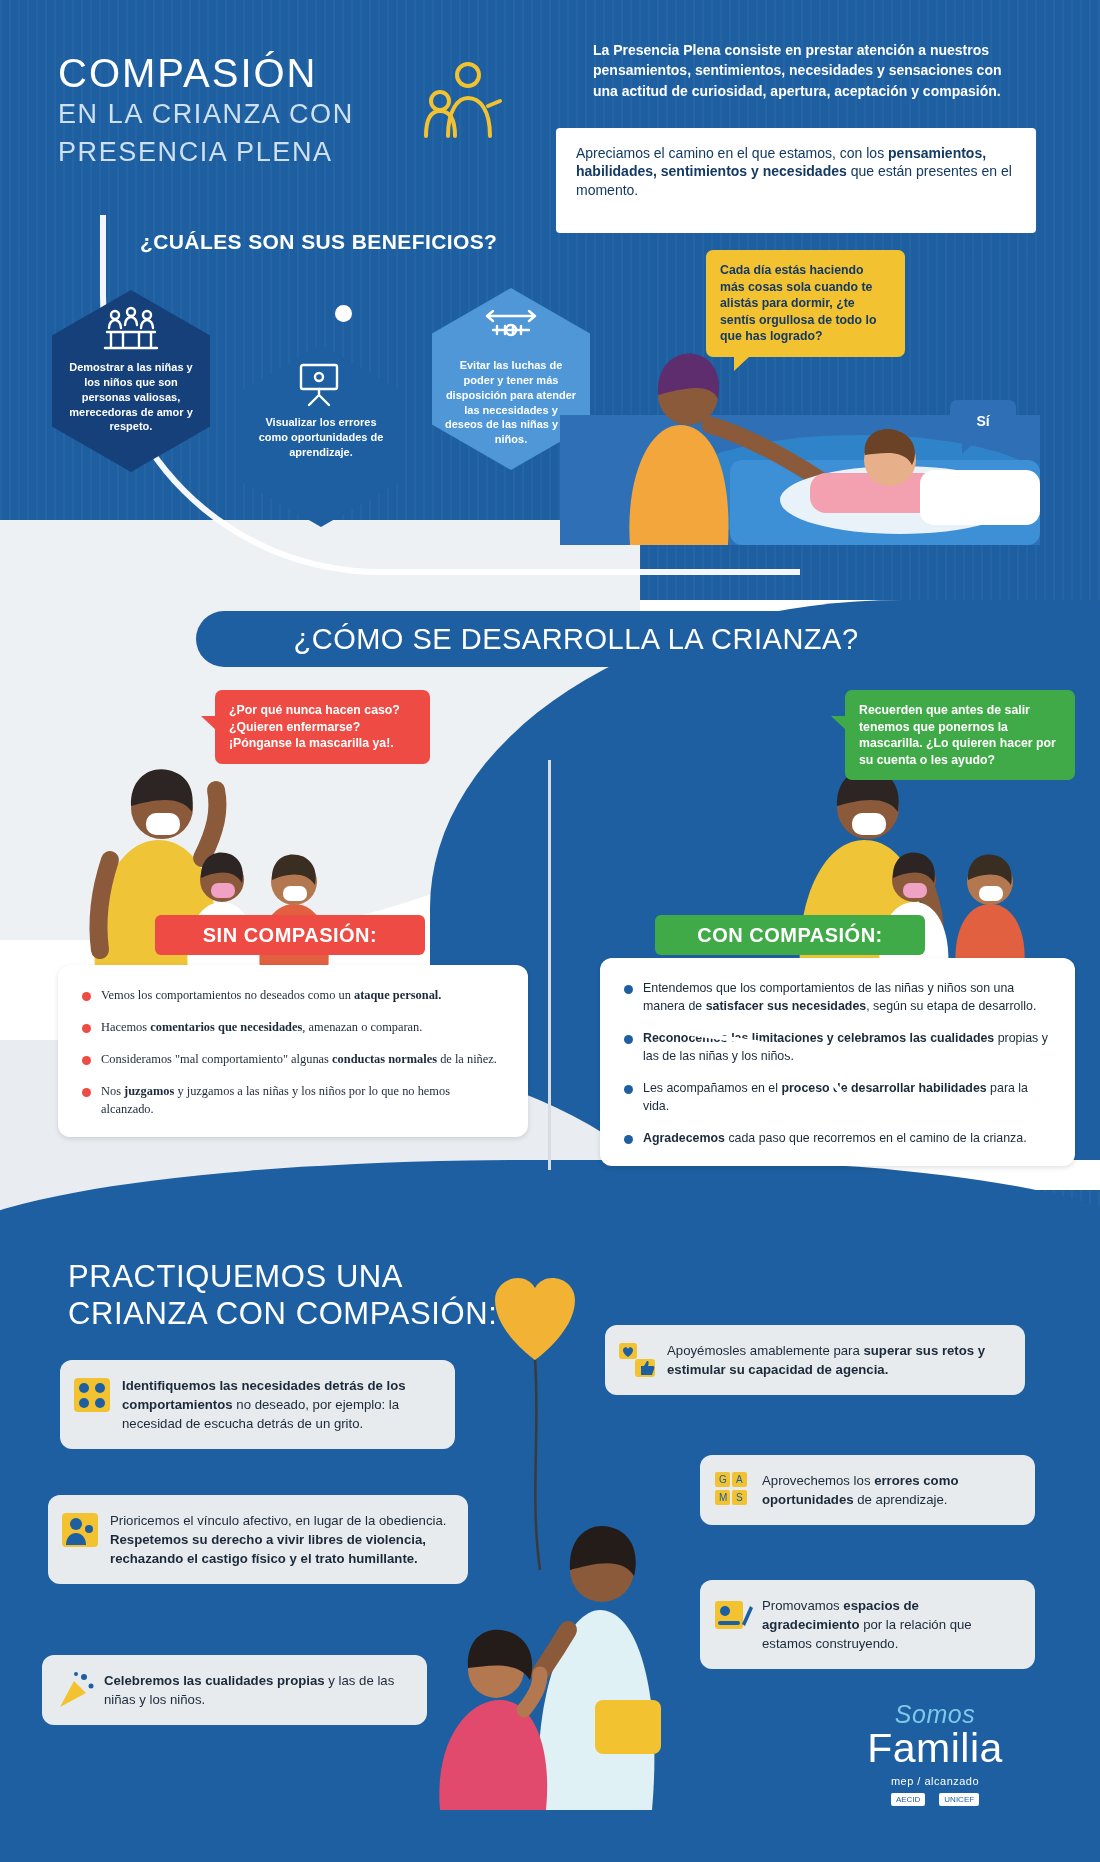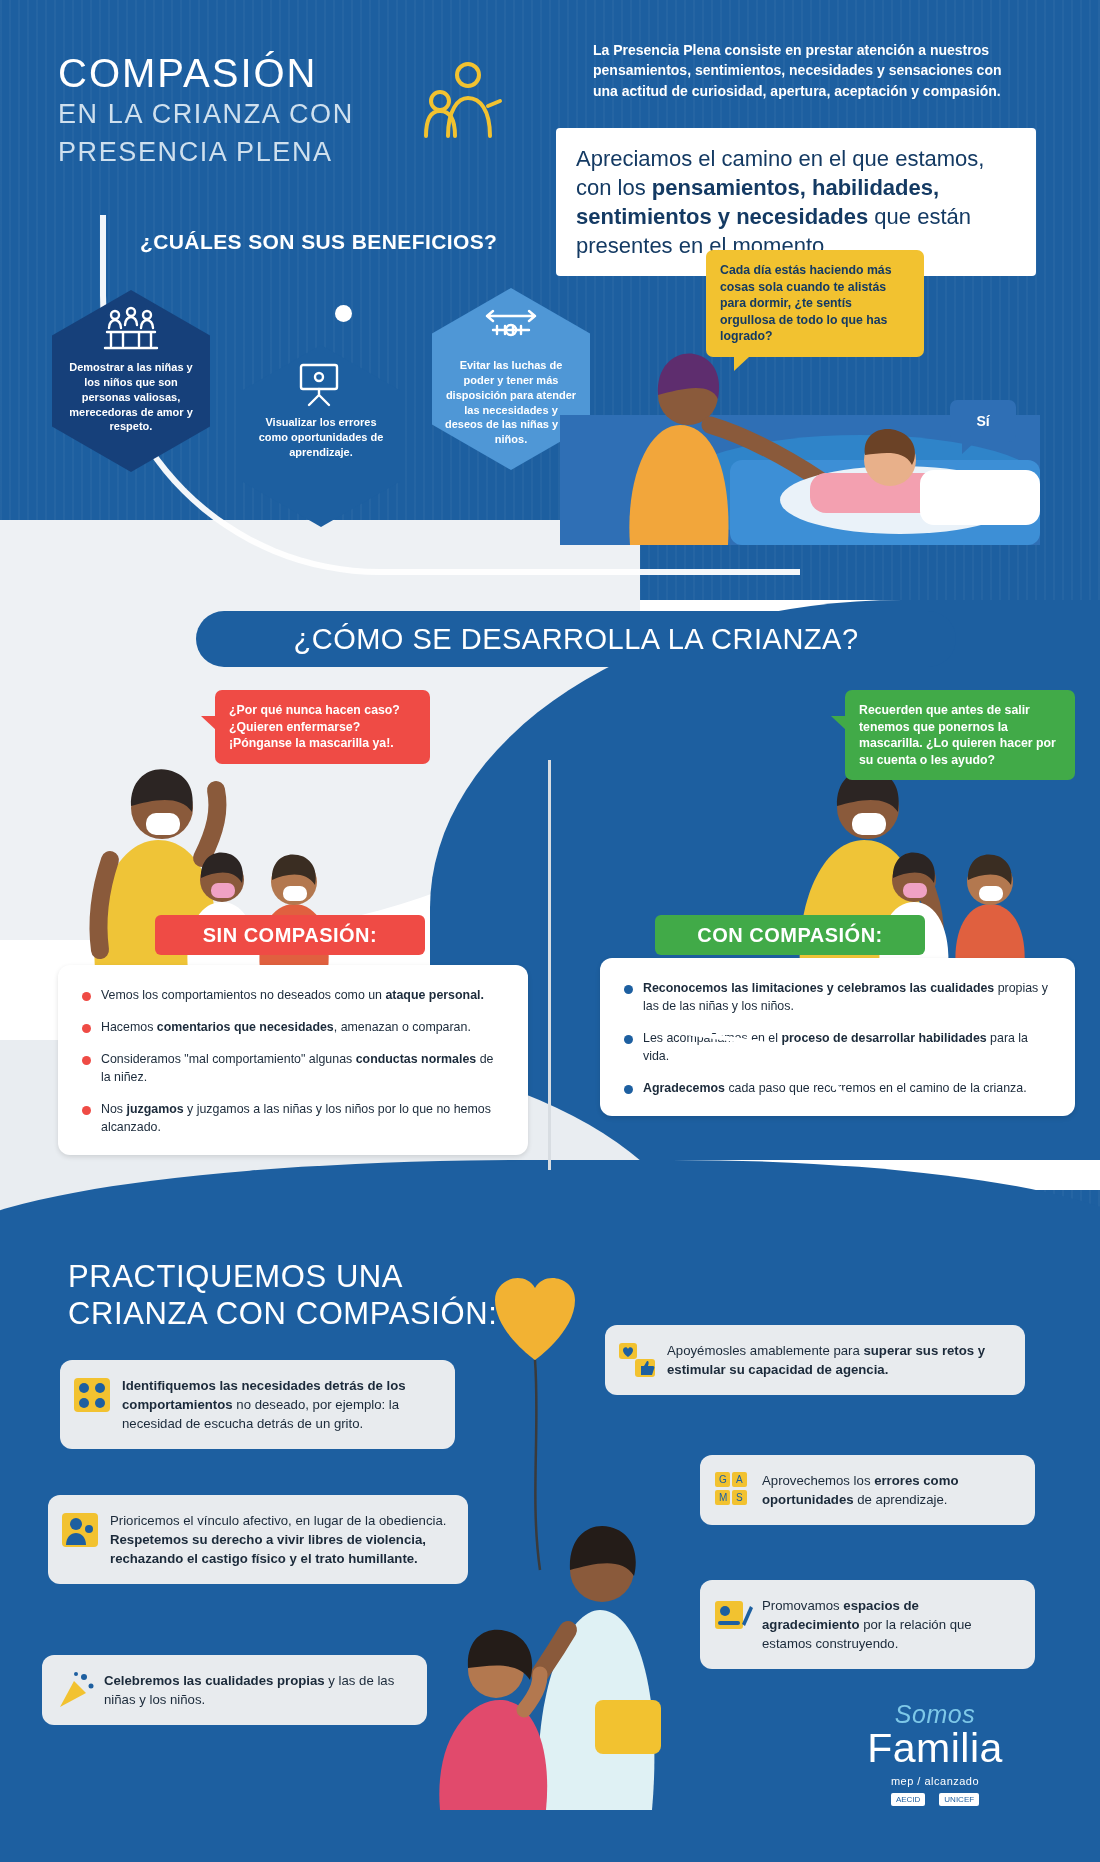--- a/index.html
+++ b/index.html
@@ -63,21 +63,21 @@
   .t2 { color:#cfe0ee; font-size:27px; letter-spacing:1.6px; line-height:1.25; margin-top:4px;}
   .logo-mark { position:absolute; left:400px; top:58px; width:110px; height:80px; }
 
   .intro-text {
     position:absolute; left:570px; top:40px; width:430px;
     color:#ffffff; font-size:14px; font-weight:bold; line-height:1.45;margin-left:23px;
   }
   .quote-card {
     position:absolute; left:556px; top:128px; width:480px; min-height:105px;
     background:#ffffff; border-radius:4px; padding:16px 20px;
-    color:#143a63; font-size:22px; line-height:1.32;
+    color:#143a63; font-size:14px; line-height:1.32;
   }
   .quote-card b { font-weight:bold; }
 
   .benefits-title {
     position:absolute; left:140px; top:230px; width:400px; 
     color:#ffffff; font-size:21px; font-weight:bold; letter-spacing:.4px;
   }
   .dot-white { position:absolute; left:335px; top:305px; width:17px; height:17px; border-radius:50%; background:#fff;}
 
   
@@ -93,21 +93,21 @@
   .hex2 { left:242px; top:345px; background:#1d5fa0; }
   .hex2 p { color:#ffffff; }
   .hex3 { left:432px; top:288px; background:#4f97d6; }
   .hex3 p { color:#ffffff; }
   .hex .ico { width:56px; height:46px; margin-bottom:8px; }
 
   
   .illus-bed { position:absolute; left:560px; top:255px; width:480px; height:290px; }
 
   .bubble-yellow {
-    position:absolute; left:706px; top:250px; width:218px; background:#f2c230;
+    position:absolute; left:706px; top:250px; width:199px; background:#f2c230;
     border-radius:7px; padding:12px 14px; color:#143a63; font-size:12.3px;
     font-weight:bold; line-height:1.35;
   }
   .bubble-yellow:after{
     content:""; position:absolute; left:28px; bottom:-14px; border-width:15px 16px 0 0;
     border-style:solid; border-color:#f2c230 transparent transparent transparent;
   }
   .bubble-si {
     position:absolute; left:950px; top:400px; width:66px; height:42px; background:#2f6fb5;
     border-radius:7px; color:#fff; font-size:14px; font-weight:bold;
@@ -130,21 +130,21 @@
     position:absolute; height:40px; border-radius:6px; display:flex; align-items:center;
     justify-content:center; color:#ffffff; font-size:20px; font-weight:bold; letter-spacing:.5px;
   }
   .pill-sin { left:155px; top:915px; width:270px; background:#ef4b45; }
   .pill-con { left:655px; top:915px; width:270px; background:#41aa48; }
 
   .list-card {
     position:absolute; background:#ffffff; border-radius:12px; padding:22px 24px 18px;
     box-shadow:0 2px 5px rgba(0,0,0,.12);
   }
-  .card-left { left:58px; top:965px; width:470px; }
+  .card-left { left:58px; top:965px; width:470px;font-family:Liberation Serif, serif; }
   .card-right { left:600px; top:958px; width:475px; }
   .li { display:flex; gap:10px; margin-bottom:14px; }
   .li:last-child { margin-bottom:0; }
   .bullet { width:9px; height:9px; border-radius:50%; flex:0 0 9px; margin-top:5px; }
   .b-red { background:#ef4b45; }
   .b-blue { background:#1d5fa0; }
   .li p { font-size:12.4px; line-height:1.45; color:#1b2a3a; }
   .li p b { font-weight:bold; }
 
   .speech-red {
@@ -366,20 +366,24 @@
     </div>
     <div class="li">
       <span class="bullet b-red"></span>
       <p><span>Nos </span><b>juzgamos</b><span> y juzgamos a las niñas y los niños por lo que no hemos alcanzado.</span></p>
     </div>
   </div>
 
   <div class="list-card card-right">
     <div class="li">
       <span class="bullet b-blue"></span>
+      <p><span>Entendemos que los comportamientos de las niñas y niños son una manera de </span><b>satisfacer sus necesidades</b><span>, según su etapa de desarrollo.</span></p>
+    </div>
+    <div class="li">
+      <span class="bullet b-blue"></span>
       <p><span></span><b>Reconocemos las limitaciones y celebramos las cualidades</b><span> propias y las de las niñas y los niños.</span></p>
     </div>
     <div class="li">
       <span class="bullet b-blue"></span>
       <p><span>Les acompañamos en el </span><b>proceso de desarrollar habilidades</b><span> para la vida.</span></p>
     </div>
     <div class="li">
       <span class="bullet b-blue"></span>
       <p><span></span><b>Agradecemos</b><span> cada paso que recorremos en el camino de la crianza.</span></p>
     </div>

